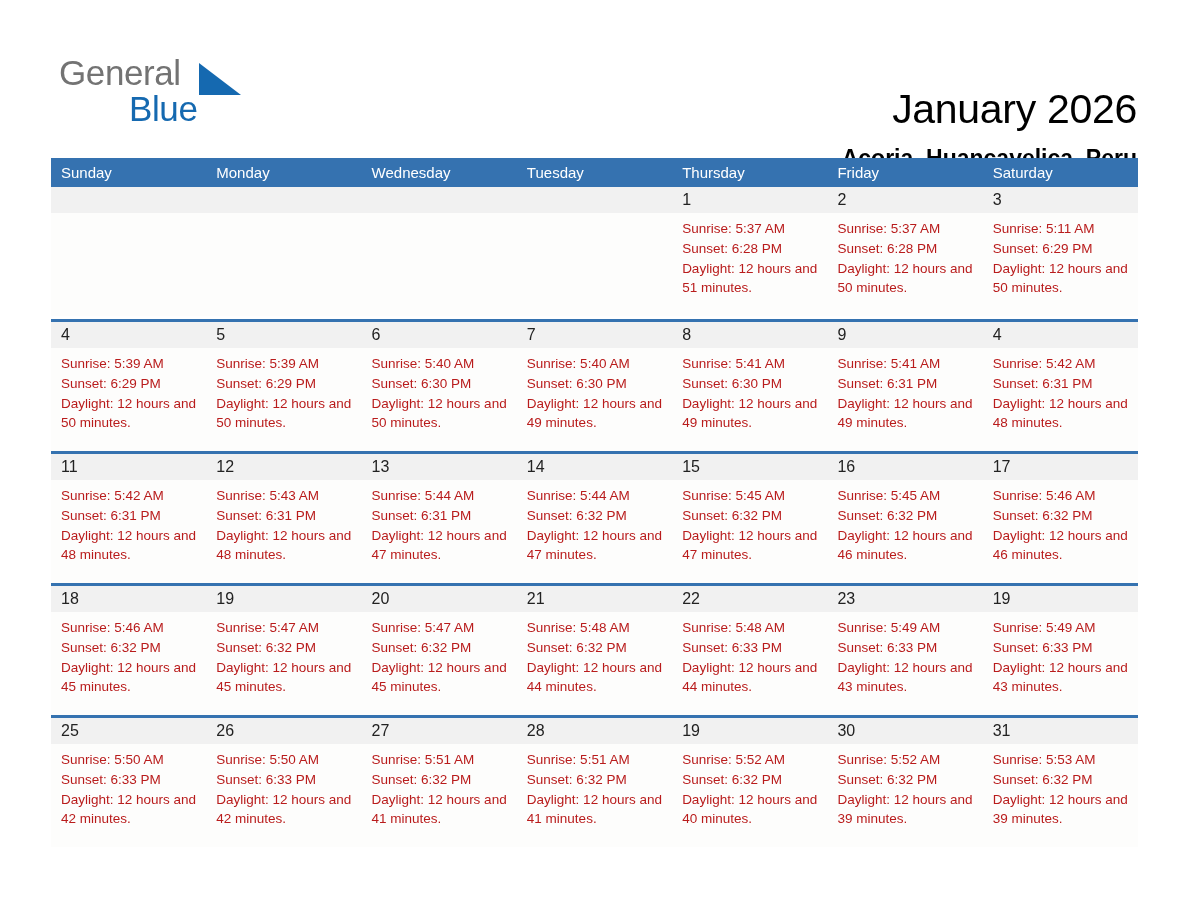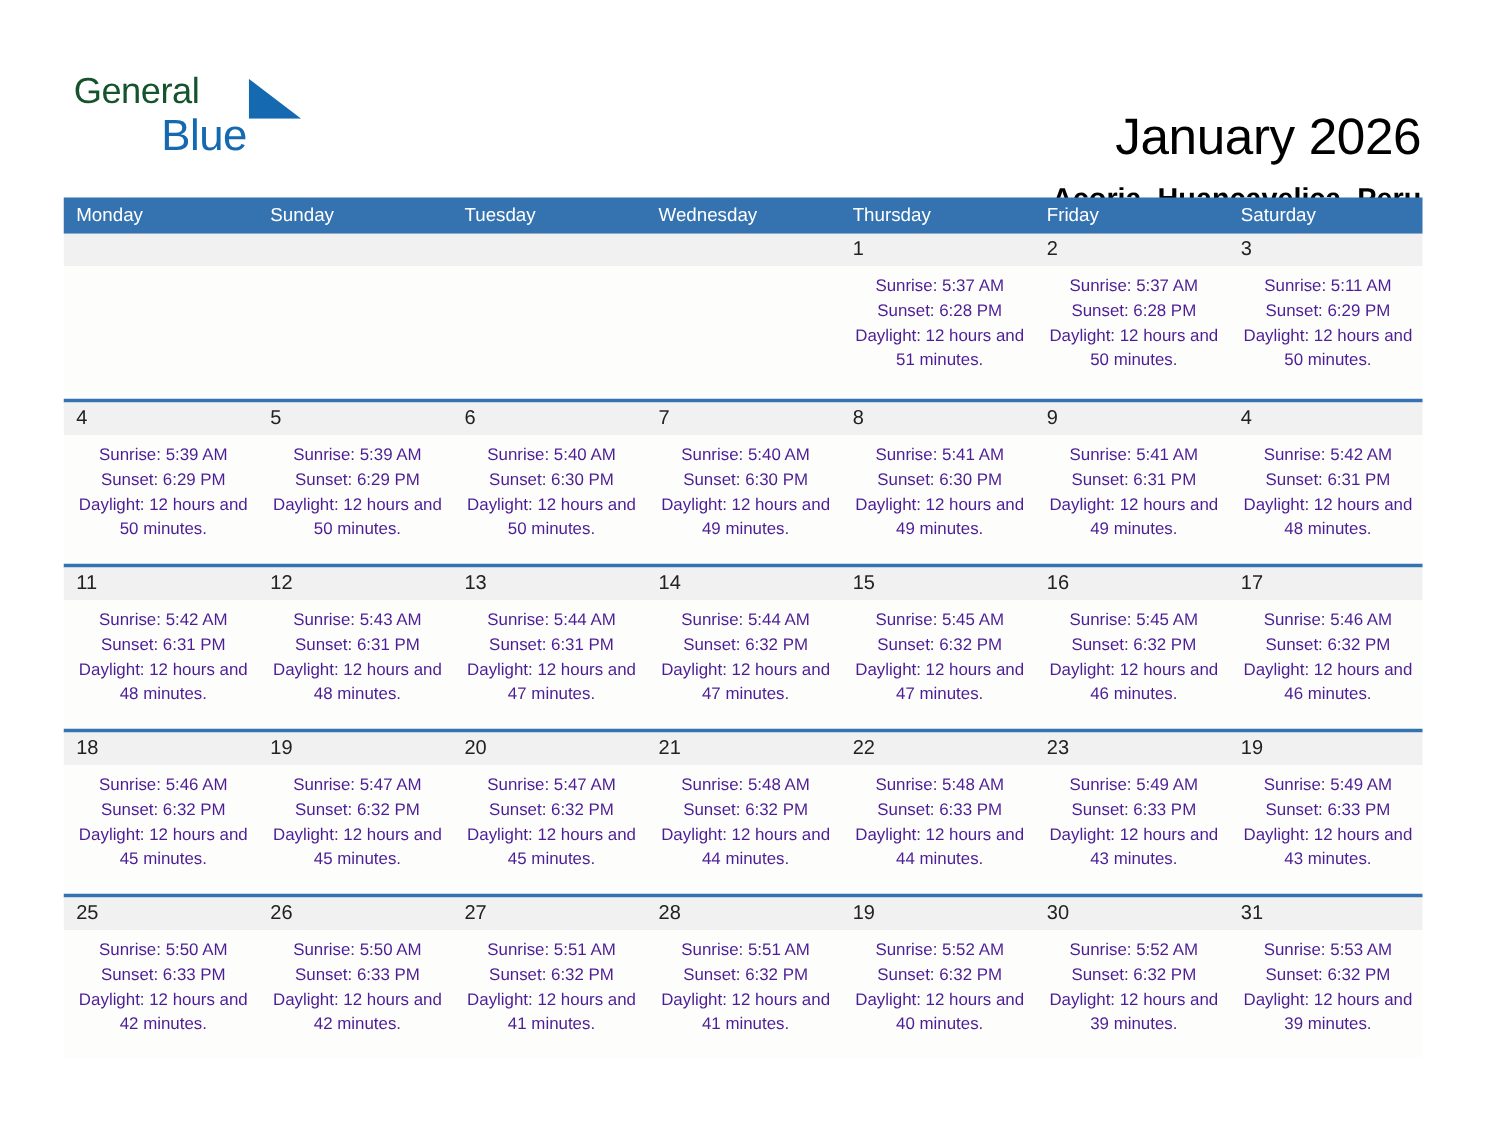--- a/index.html
+++ b/index.html
@@ -36,22 +36,22 @@
     position: absolute;
     left: 0;
     top: 8px;
     width: 290px;
     height: 80px;
   }
   .logo-general {
     position: absolute;
     left: 8px;
     top: 0px;
-    font-size: 29px;
-    color: #14532d;
+    font-size: 35px;
+    color: #737373;
     letter-spacing: -0.4px;
     line-height: 42px;
     font-weight: 400;
   }
   .logo-blue {
     position: absolute;
     left: 78px;
     top: 36px;
     font-size: 35px;
     color: #1569b0;
@@ -142,22 +142,21 @@
     display: flex;
     background: #fdfdfc;
     height: 103px;
   }
   .dayinfo-cell {
     flex: 1 1 0;
     box-sizing: border-box;
     padding: 6px 6px 0 10px;
     font-size: 13.5px;
     line-height: 19.8px;
-    color: #4c1d95;
-    text-align: center;
+    color: #b91c1c;
   }
   .dayinfo-cell div {
     white-space: nowrap;
   }
   .dayinfo-cell .daylight-line {
     white-space: normal;
   }
 </style>
 </head>
 <body>
@@ -179,24 +178,24 @@
     <div class="title-block">
       <div class="month-title">January 2026</div>
       <div class="location-title">Acoria, Huancavelica, Peru</div>
     </div>
 
   </div>
 
   <div class="calendar">
 
     <div class="weekday-row">
+      <div class="weekday-cell">Sunday</div>
       <div class="weekday-cell">Monday</div>
-      <div class="weekday-cell">Sunday</div>
+      <div class="weekday-cell">Wednesday</div>
       <div class="weekday-cell">Tuesday</div>
-      <div class="weekday-cell">Wednesday</div>
       <div class="weekday-cell">Thursday</div>
       <div class="weekday-cell">Friday</div>
       <div class="weekday-cell">Saturday</div>
     </div>
 
     <div class="week-row first">
       <div class="daynum-band">
         <div class="daynum-cell"></div>
         <div class="daynum-cell"></div>
         <div class="daynum-cell"></div>

